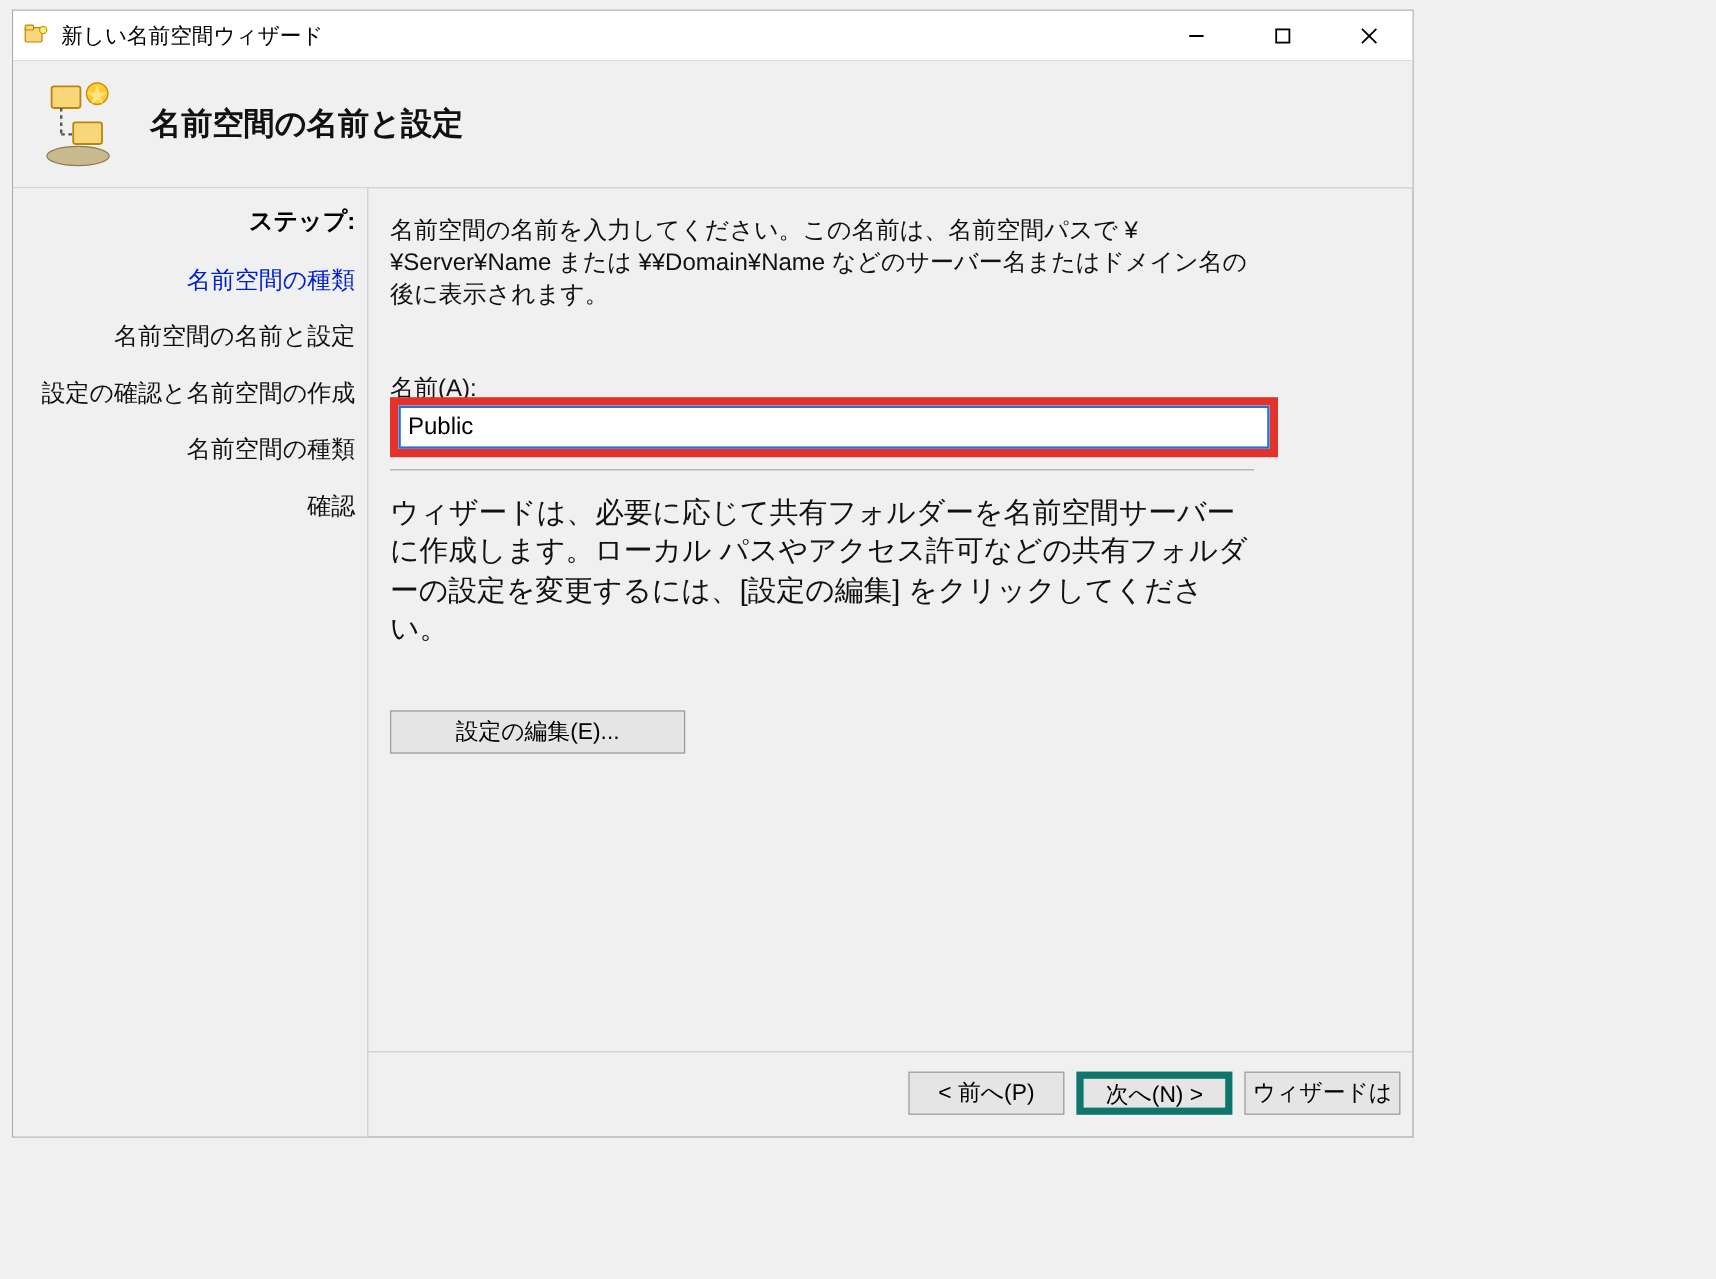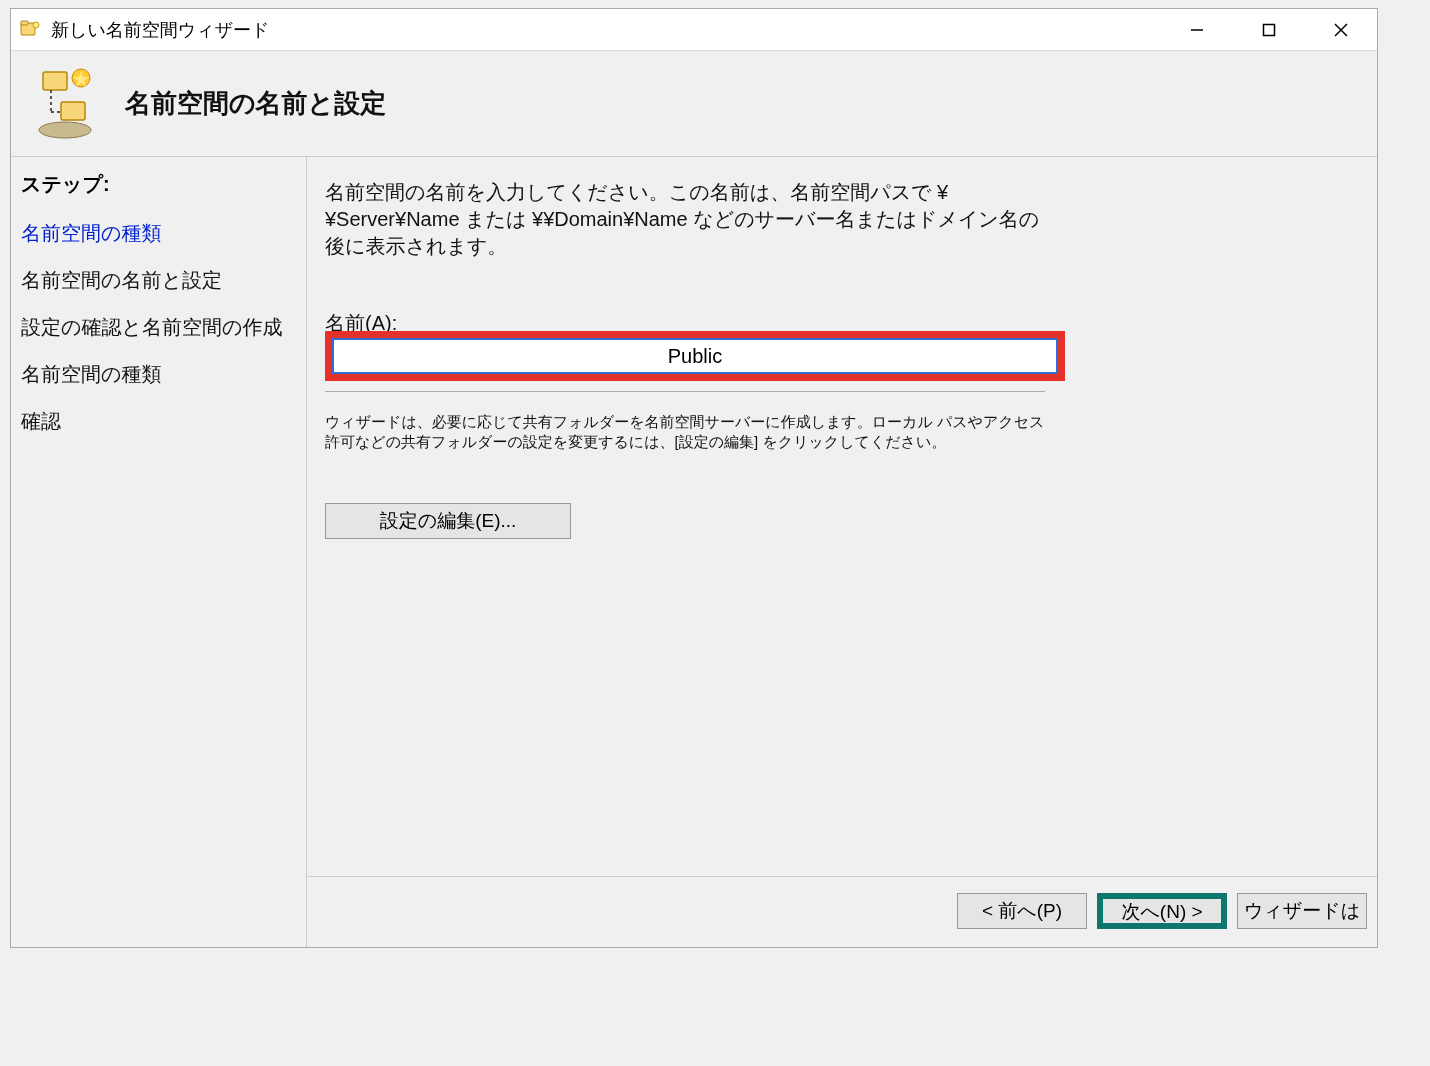--- a/index.html
+++ b/index.html
@@ -7,21 +7,21 @@
       font-family: "Meiryo UI", "MS UI Gothic", sans-serif;
       background: #f0f0f0;
       width: 1430px;
       height: 1066px;
       position: relative;
     }
     .window {
       position: absolute;
       left: 10px;
       top: 8px;
-      width: 1368px;
+      width: 1168px;
       height: 940px;
       background: #f0f0f0;
       border: 1px solid #aaa;
       display: flex;
       flex-direction: column;
     }
     .titlebar {
       height: 42px;
       background: #fff;
       display: flex;
@@ -78,20 +78,21 @@
     .body {
       flex: 1;
       display: flex;
       min-height: 0;
     }
     .sidebar {
       width: 296px;
       background: #f0f0f0;
       border-right: 1px solid #ccc;
       padding-top: 10px;
+      text-align: right;
     }
     .sidebar .steps-label {
       font-size: 20px;
       font-weight: bold;
       padding: 4px 10px 12px 10px;
       color: #000;
     }
     .sidebar .step {
       font-size: 20px;
       padding: 10px 10px 10px 10px;
@@ -125,35 +126,34 @@
     }
     .name-input {
       width: 100%;
       height: 36px;
       font-size: 20px;
       padding: 2px 6px;
       border: 2px solid #2a6fd6;
       outline: none;
       background: #fff;
       font-family: inherit;
-      text-align: center;
     }
     .example {
       font-size: 20px;
       color: #111;
       margin-top: 4px;
     }
     .divider {
       margin-top: 10px;
       border: none;
       border-top: 1px solid #aaa;
       width: 720px;
     }
     .desc {
-      font-size: 15px;
+      font-size: 24px;
       color: #111;
       line-height: 1.35;
       margin-top: 20px;
       max-width: 720px;
     }
     .edit-btn {
       margin-top: 50px;
       width: 246px;
       height: 36px;
       font-size: 19px;

